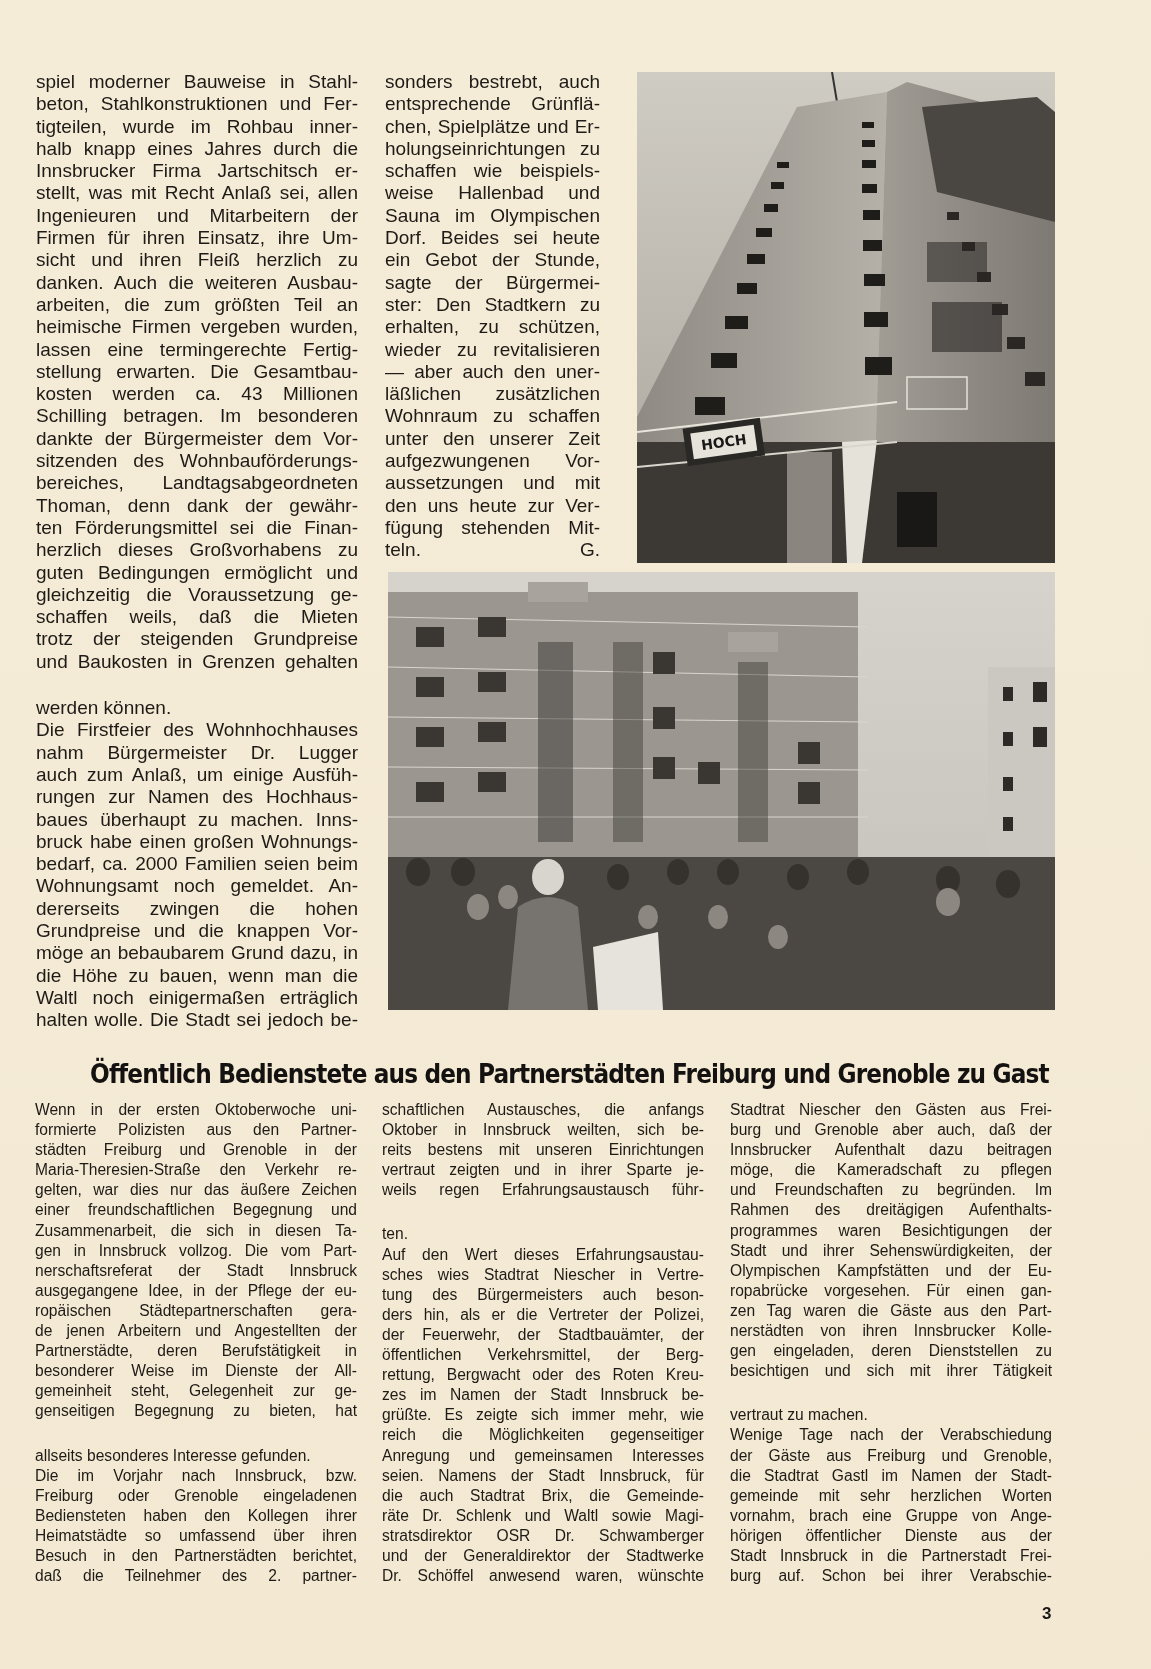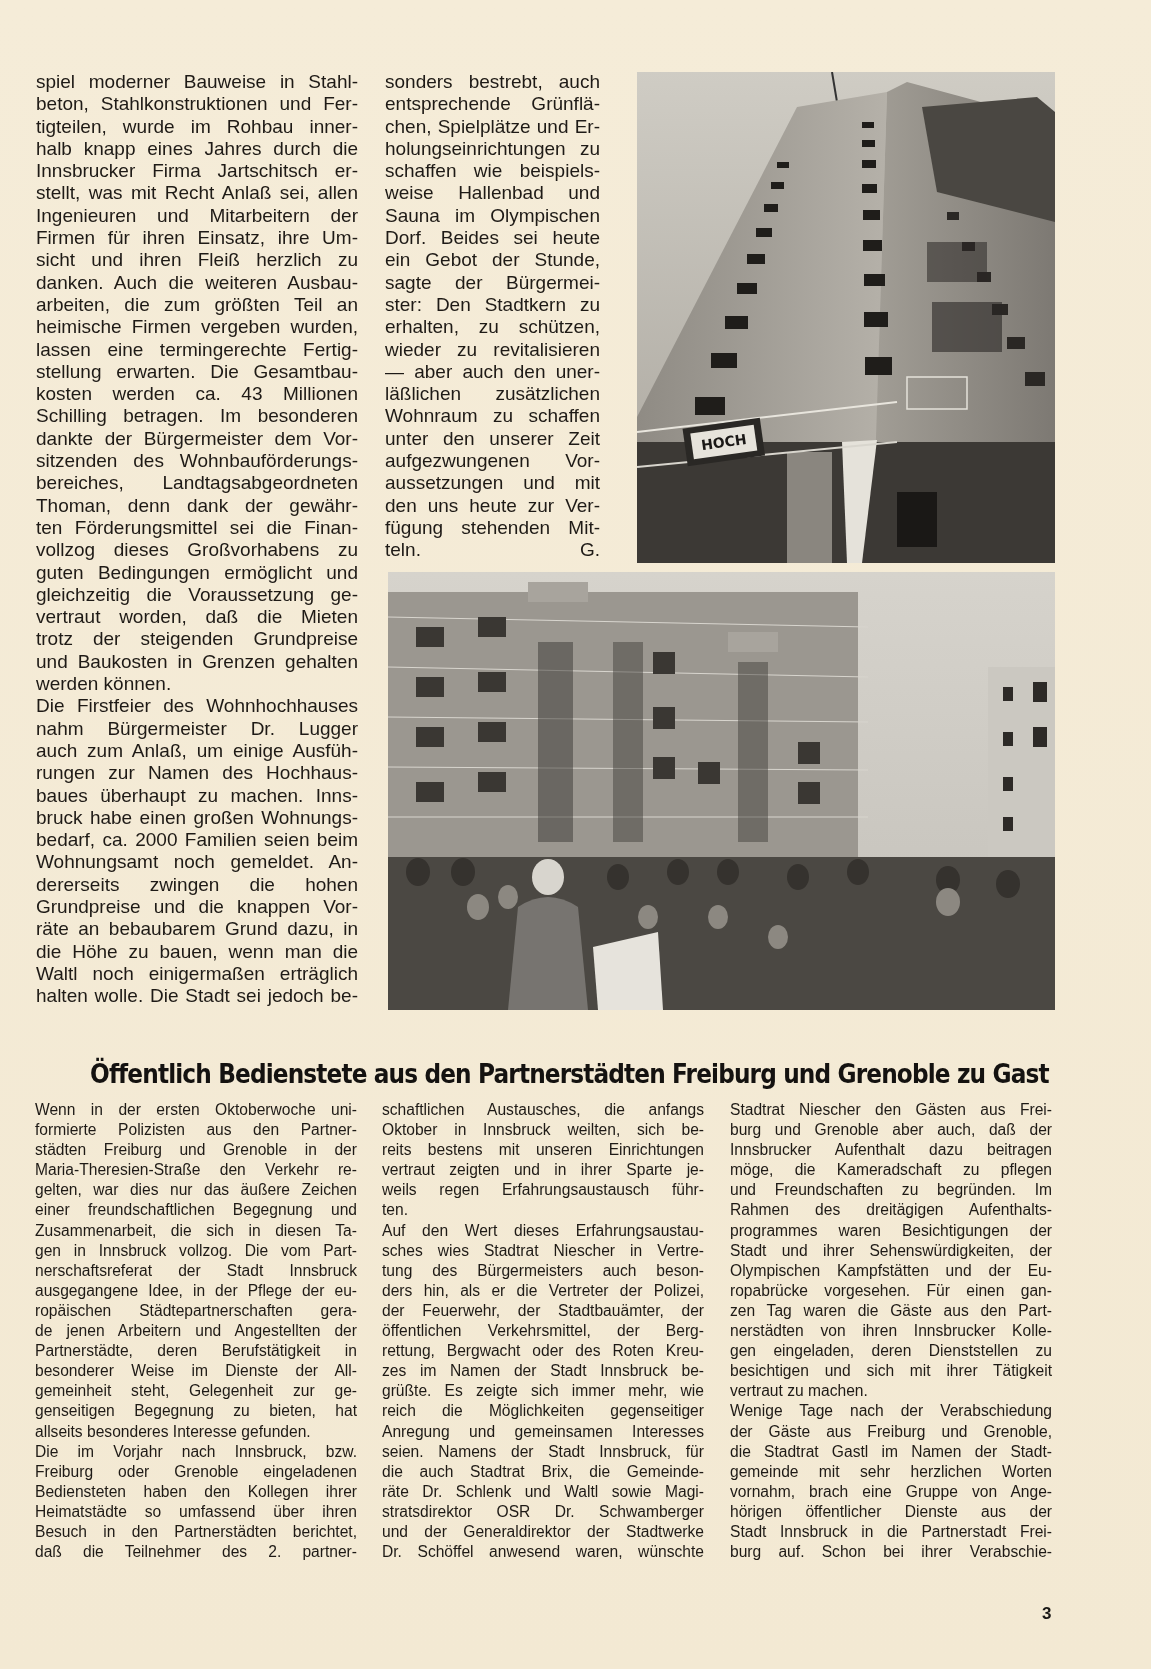--- a/index.html
+++ b/index.html
@@ -15,21 +15,21 @@
     position: absolute;
     font-size: 19px;
     line-height: 22.3px;
   }
   .col .line {
     display: block;
     white-space: nowrap;
     text-align: justify;
     text-align-last: justify;
   }
-  .col .line.last { text-align-last: left; }
+  .col .line.last { text-align-last: left; margin-top: 24px; }
   #col1 { left: 36px; top: 71px; width: 322px; }
   #col2 { left: 385px; top: 71px; width: 215px; }
   #col3 { left: 35px; top: 1100px; width: 322px; font-size: 15.6px; line-height: 20.1px; }
   #col4 { left: 382px; top: 1100px; width: 322px; font-size: 15.6px; line-height: 20.1px; }
   #col5 { left: 730px; top: 1100px; width: 322px; font-size: 15.6px; line-height: 20.1px; }
 
   .photo {
     position: absolute; overflow: hidden;
     background: #6d6a64;
   }
@@ -73,38 +73,38 @@
       <span class="line">heimische Firmen vergeben wurden,</span>
       <span class="line">lassen eine termingerechte Fertig-</span>
       <span class="line">stellung erwarten. Die Gesamtbau-</span>
       <span class="line">kosten werden ca. 43 Millionen</span>
       <span class="line">Schilling betragen. Im besonderen</span>
       <span class="line">dankte der Bürgermeister dem Vor-</span>
       <span class="line">sitzenden des Wohnbauförderungs-</span>
       <span class="line">bereiches, Landtagsabgeordneten</span>
       <span class="line">Thoman, denn dank der gewähr-</span>
       <span class="line">ten Förderungsmittel sei die Finan-</span>
-      <span class="line">vollzog dieses Großvorhabens zu</span>
+      <span class="line">herzlich dieses Großvorhabens zu</span>
       <span class="line">guten Bedingungen ermöglicht und</span>
       <span class="line">gleichzeitig die Voraussetzung ge-</span>
-      <span class="line">vertraut worden, daß die Mieten</span>
+      <span class="line">schaffen weils, daß die Mieten</span>
       <span class="line">trotz der steigenden Grundpreise</span>
       <span class="line">und Baukosten in Grenzen gehalten</span>
       <span class="line last">werden können.</span>
       <span class="line">Die Firstfeier des Wohnhochhauses</span>
       <span class="line">nahm Bürgermeister Dr. Lugger</span>
       <span class="line">auch zum Anlaß, um einige Ausfüh-</span>
       <span class="line">rungen zur Namen des Hochhaus-</span>
       <span class="line">baues überhaupt zu machen. Inns-</span>
       <span class="line">bruck habe einen großen Wohnungs-</span>
       <span class="line">bedarf, ca. 2000 Familien seien beim</span>
       <span class="line">Wohnungsamt noch gemeldet. An-</span>
       <span class="line">dererseits zwingen die hohen</span>
       <span class="line">Grundpreise und die knappen Vor-</span>
-      <span class="line">räte an bebaubarem Grund dazu, in</span>
+      <span class="line">möge an bebaubarem Grund dazu, in</span>
       <span class="line">die Höhe zu bauen, wenn man die</span>
       <span class="line">Waltl noch einigermaßen erträglich</span>
       <span class="line">halten wolle. Die Stadt sei jedoch be-</span>
     </div>
 
   <div class="col" id="col2">
       <span class="line">sonders bestrebt, auch</span>
       <span class="line">entsprechende Grünflä-</span>
       <span class="line">chen, Spielplätze und Er-</span>
       <span class="line">holungseinrichtungen zu</span>

